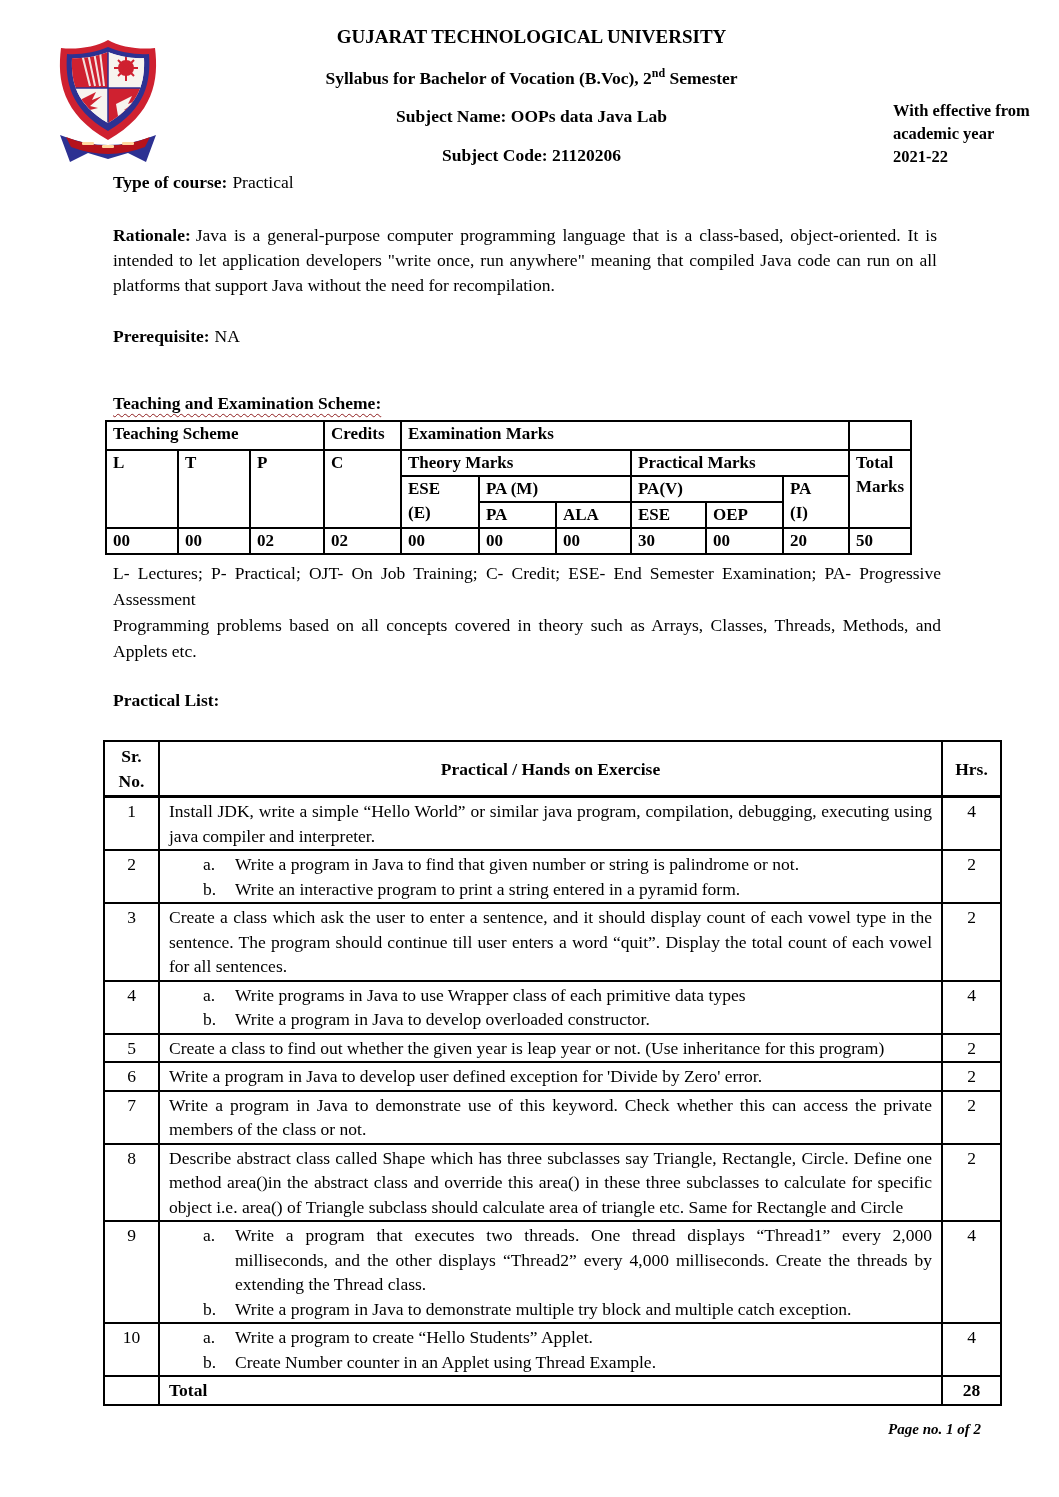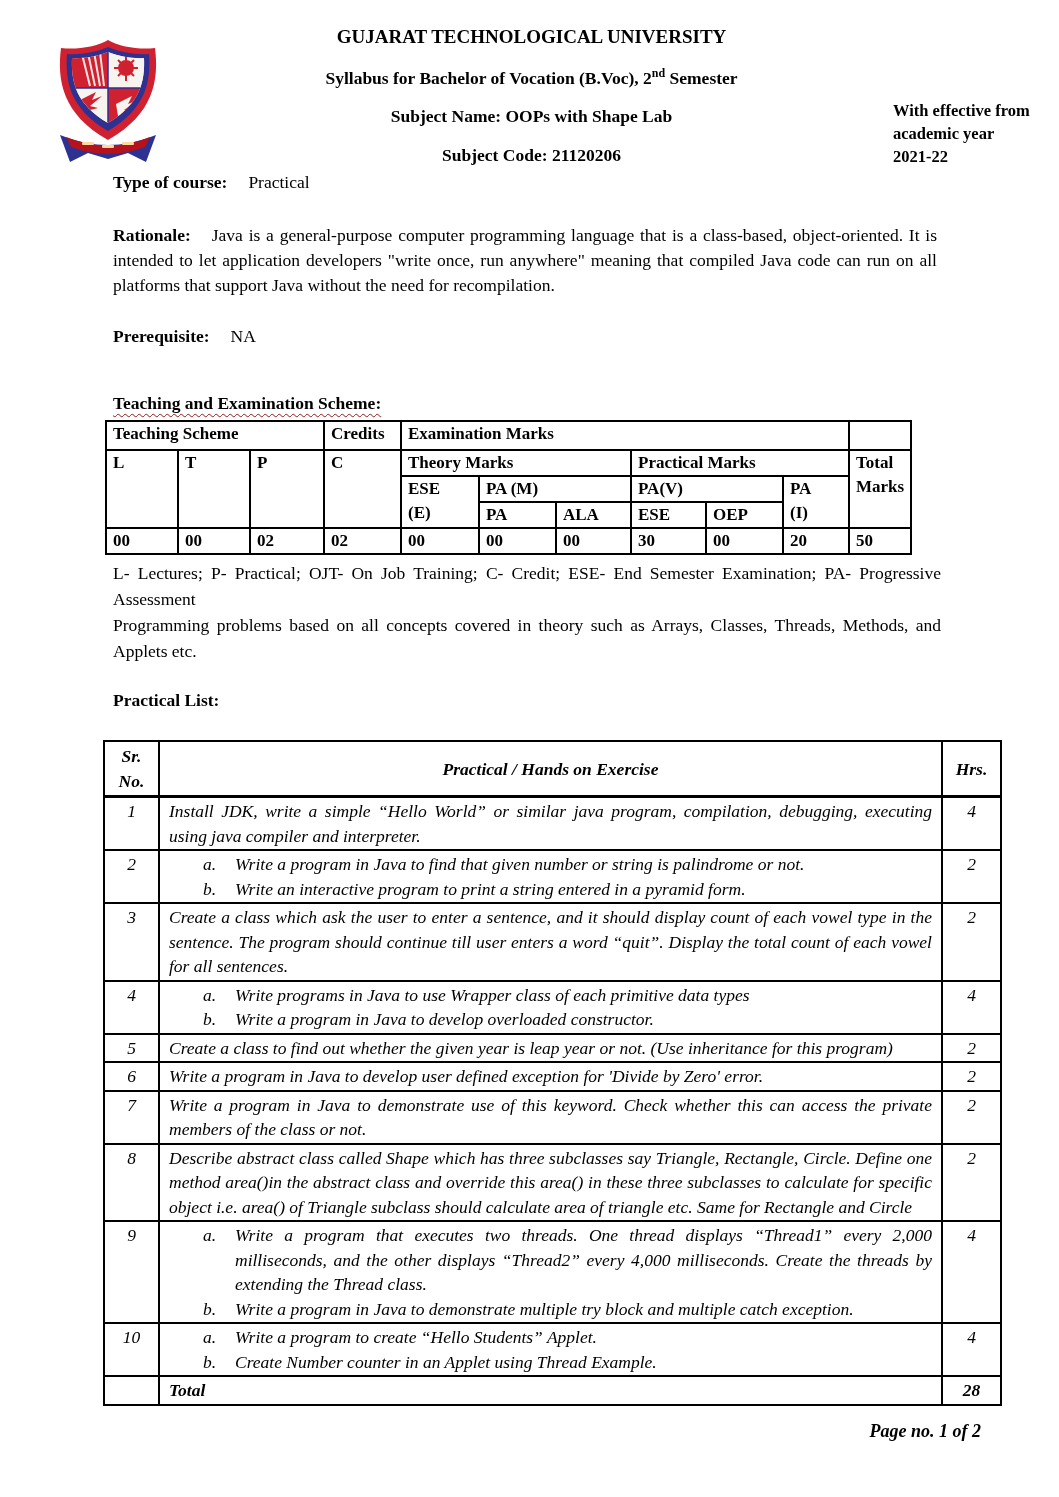--- a/index.html
+++ b/index.html
@@ -17,21 +17,21 @@
   svg.crest { width: 112px; height: 130px; display: block; }
   .titles { flex: 1; text-align: center; font-weight: 700; padding-top: 4px; }
   .t-univ { font-size: 19px; }
   .t-sub  { font-size: 17.5px; line-height: 26.5px; margin-top: 12px; }
   .t-sub sup { font-size: 12px; }
   .effective { flex: 0 0 140px; font-weight: 700; font-size: 16.5px; line-height: 23px; padding-top: 32px; }
 
   
   .content { padding-left: 113px; margin-top: 2px; font-size: 17.5px; }
   .para { line-height: 25px; }
-  .label { font-weight: 700; margin-right: 21px; }
+  .label { font-weight: 700; margin-right: 5px; }
   #prereq-line   { margin-top: 26px; }
   #rationale     { margin-top: 28px; width: 824px; text-align: justify; }
   .rationale-text { display: inline; }
 
   .scheme-heading {
     margin-top: 42px; font-weight: 700;
     text-decoration: underline; text-decoration-style: wavy;
     text-decoration-color: #8f1d1d; text-decoration-thickness: 1px;
     text-underline-offset: 4px;
   }
@@ -43,33 +43,33 @@
     vertical-align: top; line-height: 24px;
   }
   .scheme .r1 th { height: 29px; }
   .scheme td.val { height: 25px; }
 
   .notes { margin-top: 5px; width: 828px; line-height: 26px; text-align: justify; }
   .notes p { margin: 0; }
 
   .pl-heading { margin-top: 24px; font-weight: 700; }
 
-  table.plist { border-collapse: collapse; margin-left: -10px; margin-top: 27px; table-layout: fixed; font-style: italic; }
+  table.plist { border-collapse: collapse; margin-left: -10px; margin-top: 27px; table-layout: fixed; }
   .plist th, .plist td { border: 2px solid #000; vertical-align: top; font-size: 17.5px; line-height: 24.5px; }
   .plist thead th { text-align: center; vertical-align: middle; padding: 2px 4px; font-weight: 700; border-bottom-width: 3px; height: 48px; }
   .plist td.sr  { text-align: center; padding: 1px 2px; }
   .plist td.ex  { padding: 1px 9px; text-align: justify; }
   .plist td.hrs { text-align: center; padding: 1px 2px; }
   .li { display: flex; padding-left: 34px; }
   .li .m { flex: 0 0 32px; }
   .li .t { flex: 1; text-align: justify; }
   .total-row td { font-weight: 700; }
   .total-row td.ex { text-align: left; }
 
-  .footer { position: absolute; top: 1421px; right: 78px; font-size: 18px; font-weight: 700; font-style: italic; }
+  .footer { position: absolute; top: 1421px; right: 78px; font-size: 15px; font-weight: 700; font-style: italic; }
 </style>
 </head>
 <body>
 
 <div class="header">
   <div class="logo-wrap">
     <svg class="crest" viewBox="0 0 112 130" aria-hidden="true">
       <path d="M56 2 C44 9 24 12 9 10 C5 42 10 76 56 102 C102 76 107 42 103 10 C88 12 68 9 56 2 Z" fill="#cf2130"></path>
       <path d="M56 9 C45 14 28 17 15 16 C13 43 18 71 56 93 C94 71 99 43 97 16 C84 17 67 14 56 9 Z" fill="#2d3192"></path>
       <path d="M56 14 C46 18 31 21 20 20 C19 44 24 66 56 85 C88 66 93 44 92 20 C81 21 66 18 56 14 Z" fill="#f7f4ef"></path>
@@ -105,21 +105,21 @@
         <rect x="30" y="104" width="12" height="3" rx="1"></rect>
         <rect x="50" y="107" width="12" height="3" rx="1"></rect>
         <rect x="70" y="104" width="12" height="3" rx="1"></rect>
       </g>
     </svg>
   </div>
 
   <div class="titles">
     <div class="t-univ">GUJARAT TECHNOLOGICAL UNIVERSITY</div>
     <div class="t-sub"><span>Syllabus for Bachelor of Vocation (B.Voc), 2</span><sup>nd</sup><span> Semester</span></div>
-    <div class="t-sub">Subject Name: OOPs with Shape Lab</div>
+    <div class="t-sub">Subject Name: OOPs data Java Lab</div>
     <div class="t-sub">Subject Code: 21120206</div>
   </div>
 
   <div class="effective">With effective from academic year 2021-22</div>
 </div>
 
 <div class="content">
 
   <div class="para" id="type-line">
     <span class="label">Type of course:</span><span>Practical</span>

